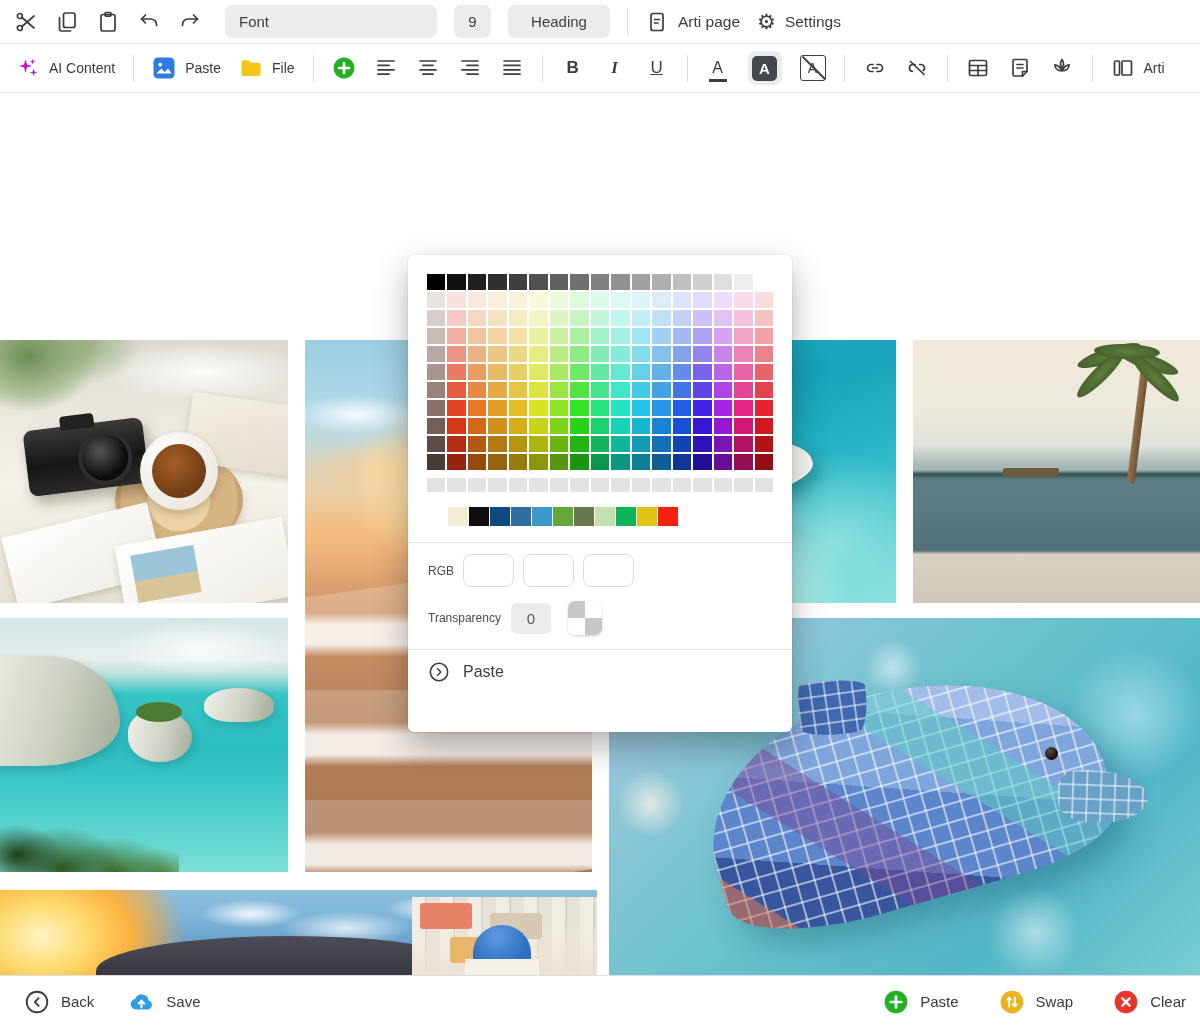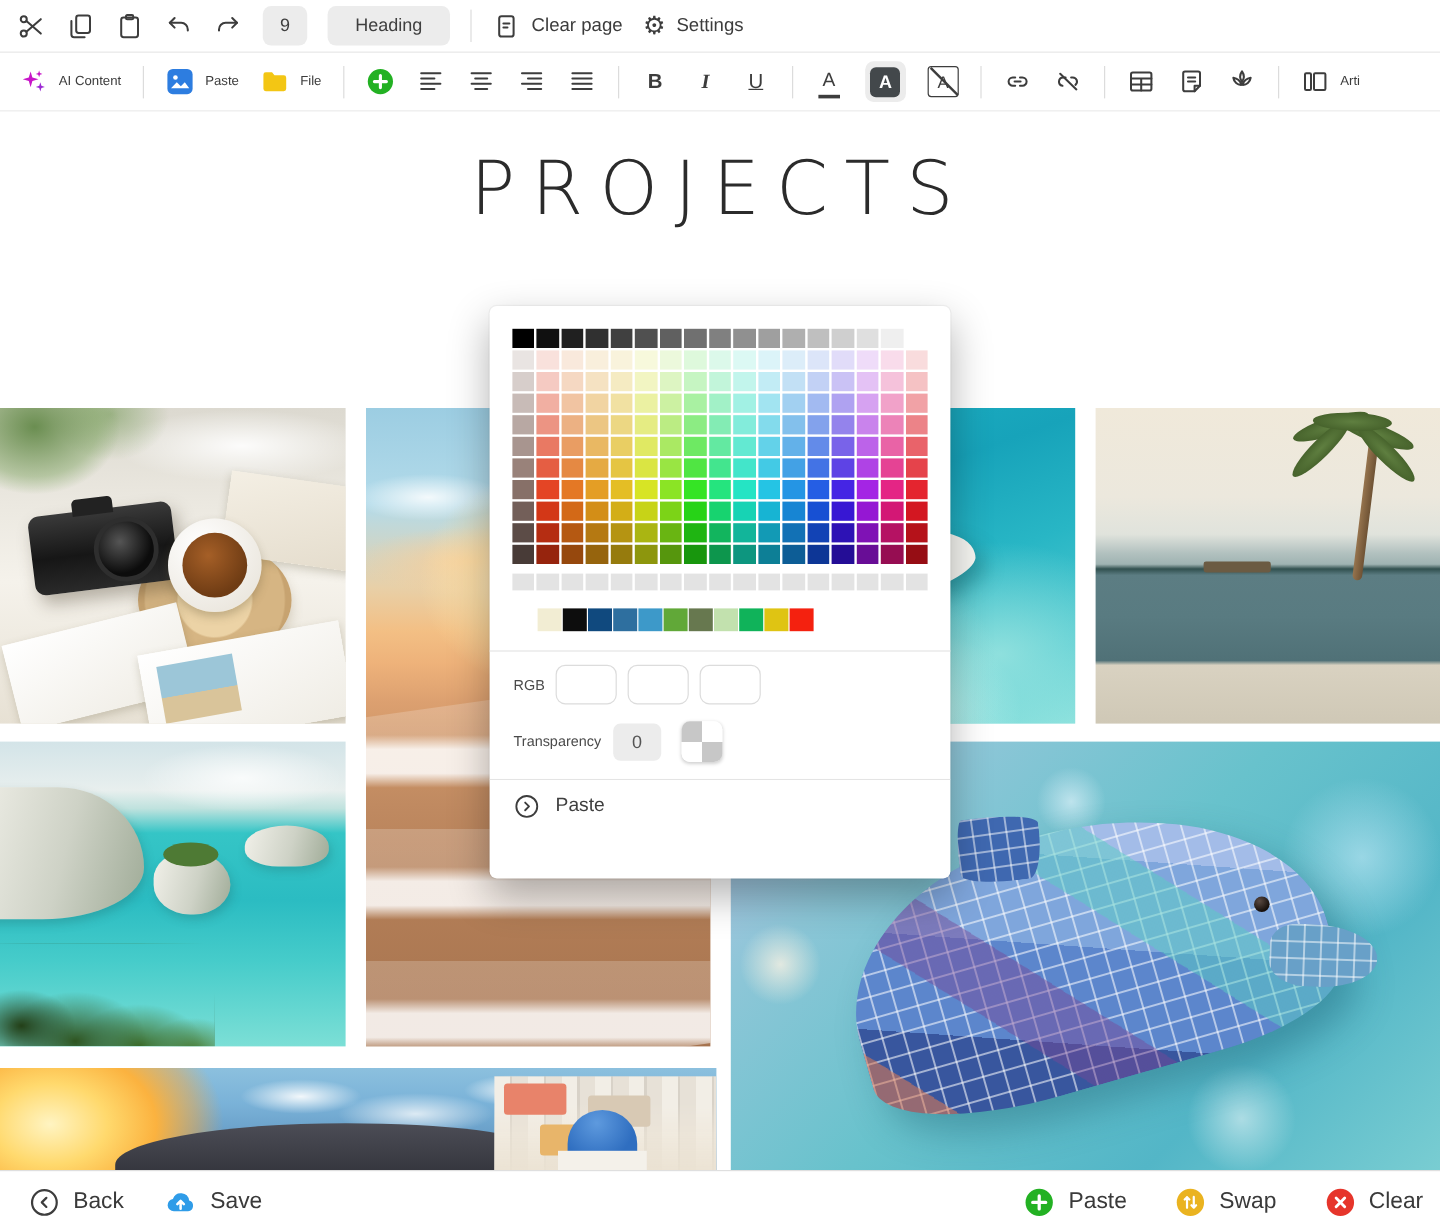--- a/index.html
+++ b/index.html
@@ -21,21 +21,21 @@
   .field.style { width:102px; justify-content:center; }
   .tb-txtbtn { display:flex; align-items:center; gap:9px; font-size:15.5px;
                color:#3c3c3c; cursor:pointer; }
   .vsep { width:1px; height:27px; background:#dcdcdc; flex:none; }
   .gear-glyph { font-size:21px; line-height:1; color:#3d3d3d; }
 
   
   .toolbar-secondary { height:49px; display:flex; align-items:center; gap:18px;
                        padding:0 0 0 16px; border-bottom:1px solid #e6e6e6;
                        background:#fff; white-space:nowrap; overflow:hidden; }
-  .tb2-group { display:flex; align-items:center; gap:9px; font-size:11px;
+  .tb2-group { display:flex; align-items:center; gap:9px; font-size:14px;
                color:#3c3c3c; cursor:pointer; }
   .fmt { font-size:17px; color:#3d3d3d; width:24px; text-align:center; cursor:pointer; }
   .fmt.b { font-weight:bold; }
   .fmt.i { font-family:"Liberation Serif", serif; font-style:italic; font-weight:bold; }
   .fmt.u { text-decoration:underline; }
   .a-color { position:relative; width:24px; text-align:center; font-size:16px;
              color:#3d3d3d; cursor:pointer; }
   .a-color::after { content:""; position:absolute; left:3px; right:3px; bottom:-5px;
                     height:3px; background:#3d3d3d; }
   .a-fill-wrap { width:34px; height:34px; background:#ececec; border-radius:7px;
@@ -245,21 +245,21 @@
   .checker { width:34px; height:34px; margin-left:17px; border-radius:7px; cursor:pointer;
       background:conic-gradient(#ffffff 0 90deg, #c7c7c7 90deg 180deg, #ffffff 180deg 270deg, #c7c7c7 270deg);
       box-shadow:0 1px 3px rgba(0,0,0,.18); }
   .paste-row { border-top:1px solid #e4e4e4; height:44px; display:flex; align-items:center;
       gap:13px; padding:0 20px; font-size:16px; color:#3f3f3f; cursor:pointer;
       border-radius:0 0 6px 6px; }
 
   
   .bottom-bar { height:52px; border-top:1px solid #dfdfdf; background:#fff; display:flex;
       align-items:center; padding:0 14px 0 24px; position:relative; z-index:20; }
-  .bb-btn { display:flex; align-items:center; gap:11px; font-size:19px; color:#3a3a3a;
+  .bb-btn { display:flex; align-items:center; gap:11px; font-size:15px; color:#3a3a3a;
       cursor:pointer; }
   .bb-left { display:flex; gap:34px; }
   .bb-right { margin-left:auto; display:flex; gap:40px; }
 </style>
 </head>
 <body>
 
 <div class="toolbar-primary">
   <span class="ibtn">
       <svg class="ic" viewBox="0 0 24 24">
@@ -285,33 +285,36 @@
         <path d="M8.5 5 4.5 9l4 4"></path>
         <path d="M4.5 9H14a5.5 5.5 0 0 1 5.5 5.5v1"></path>
       </svg>
     </span>
   <span class="ibtn">
       <svg class="ic" viewBox="0 0 24 24">
         <path d="m15.5 5 4 4-4 4"></path>
         <path d="M19.5 9H10a5.5 5.5 0 0 0-5.5 5.5v1"></path>
       </svg>
     </span>
+  <div class="field font">
+      <span>Font</span>
+    </div>
   <div class="field size">
       <span>9</span>
     </div>
   <div class="field style">
       <span>Heading</span>
     </div>
   <div class="vsep"></div>
   <div class="tb-txtbtn">
     <svg class="ic" viewBox="0 0 24 24">
         <rect x="6" y="3.5" width="12" height="17" rx="2"></rect>
         <path d="M9.5 9.5h5M9.5 13h3.4"></path>
       </svg>
-    <span>Clear page</span>
+    <span>Arti page</span>
   </div>
   <div class="tb-txtbtn">
     <span class="gear-glyph">⚙</span>
     <span>Settings</span>
   </div>
 </div>
 
 <div class="toolbar-secondary">
   <div class="tb2-group">
     <svg class="ic" viewBox="0 0 24 24" style="stroke:none">
@@ -413,21 +416,20 @@
   <div class="tb2-group">
     <svg class="ic" viewBox="0 0 24 24">
         <rect x="3.5" y="5" width="5" height="14" rx="1"></rect>
         <rect x="11" y="5" width="9.5" height="14" rx="1"></rect>
       </svg>
     <span>Arti</span>
   </div>
 </div>
 
 <div class="canvas">
-  <div class="page-title">PROJECTS</div>
 
   <div class="photo desk">
     <div class="coaster"></div>
     <div class="camera"></div>
     <div class="paper p3"></div>
     <div class="paper p1"></div>
     <div class="paper p2"></div>
     <div class="cup"></div>
   </div>
 

